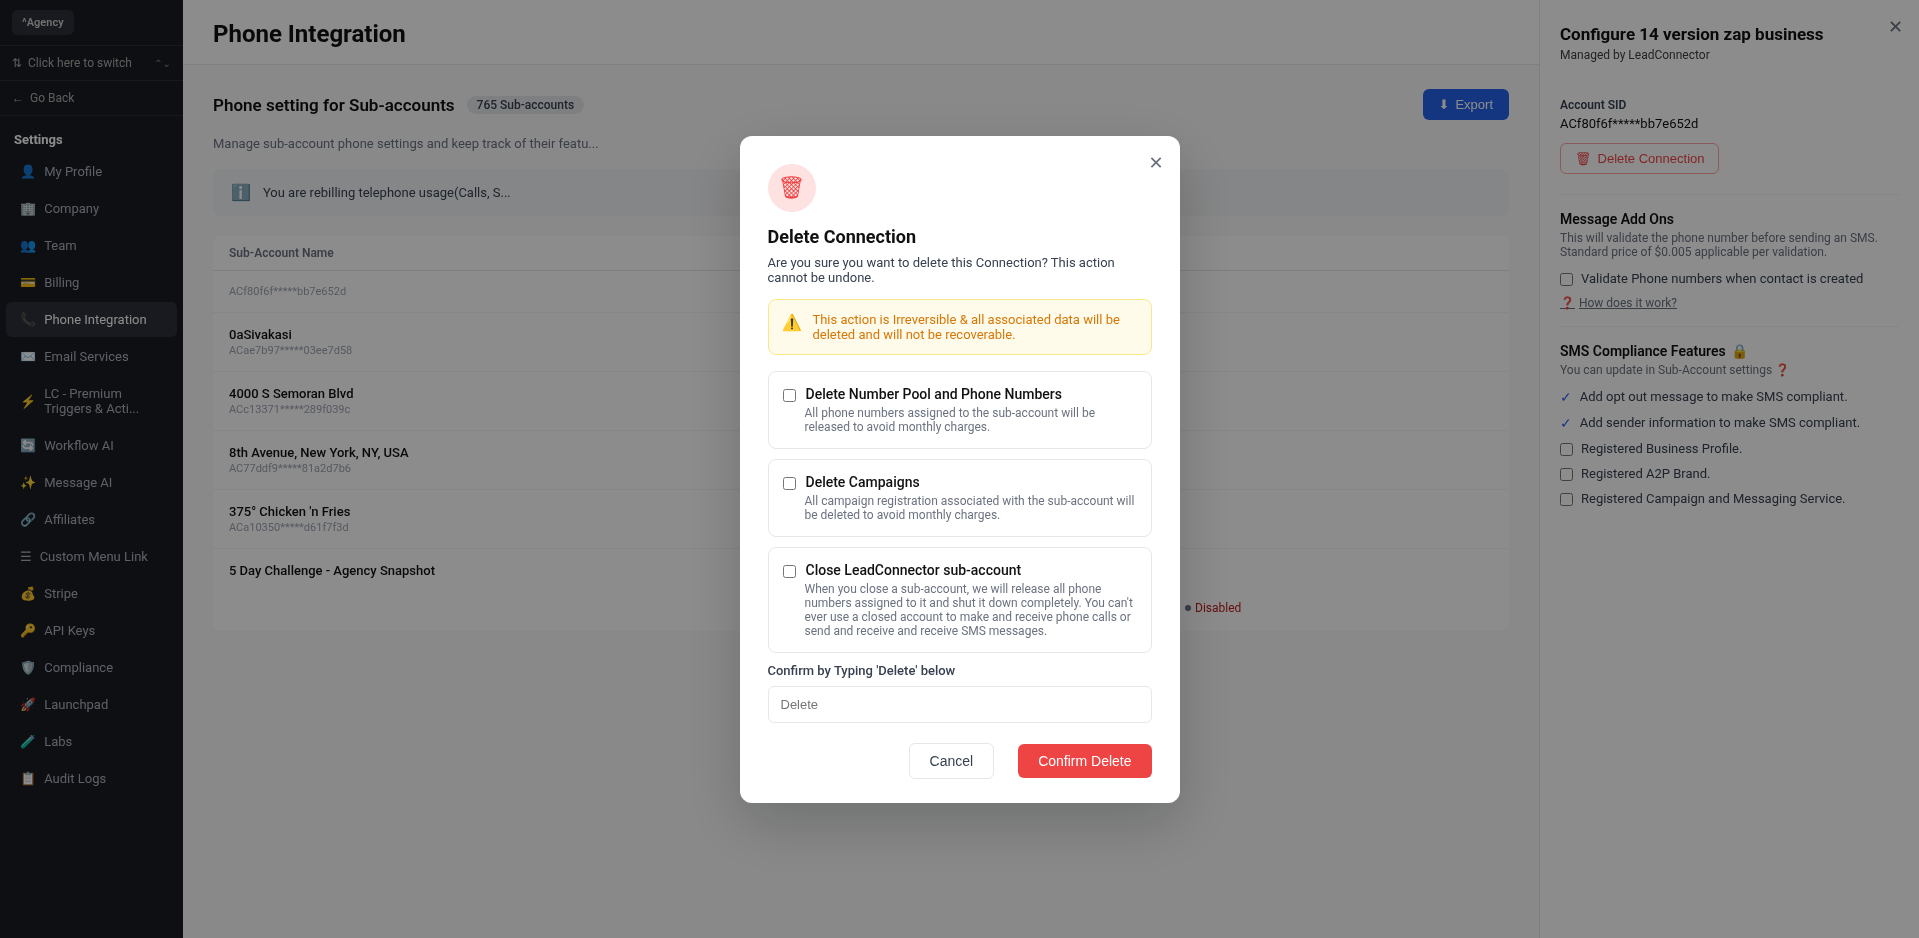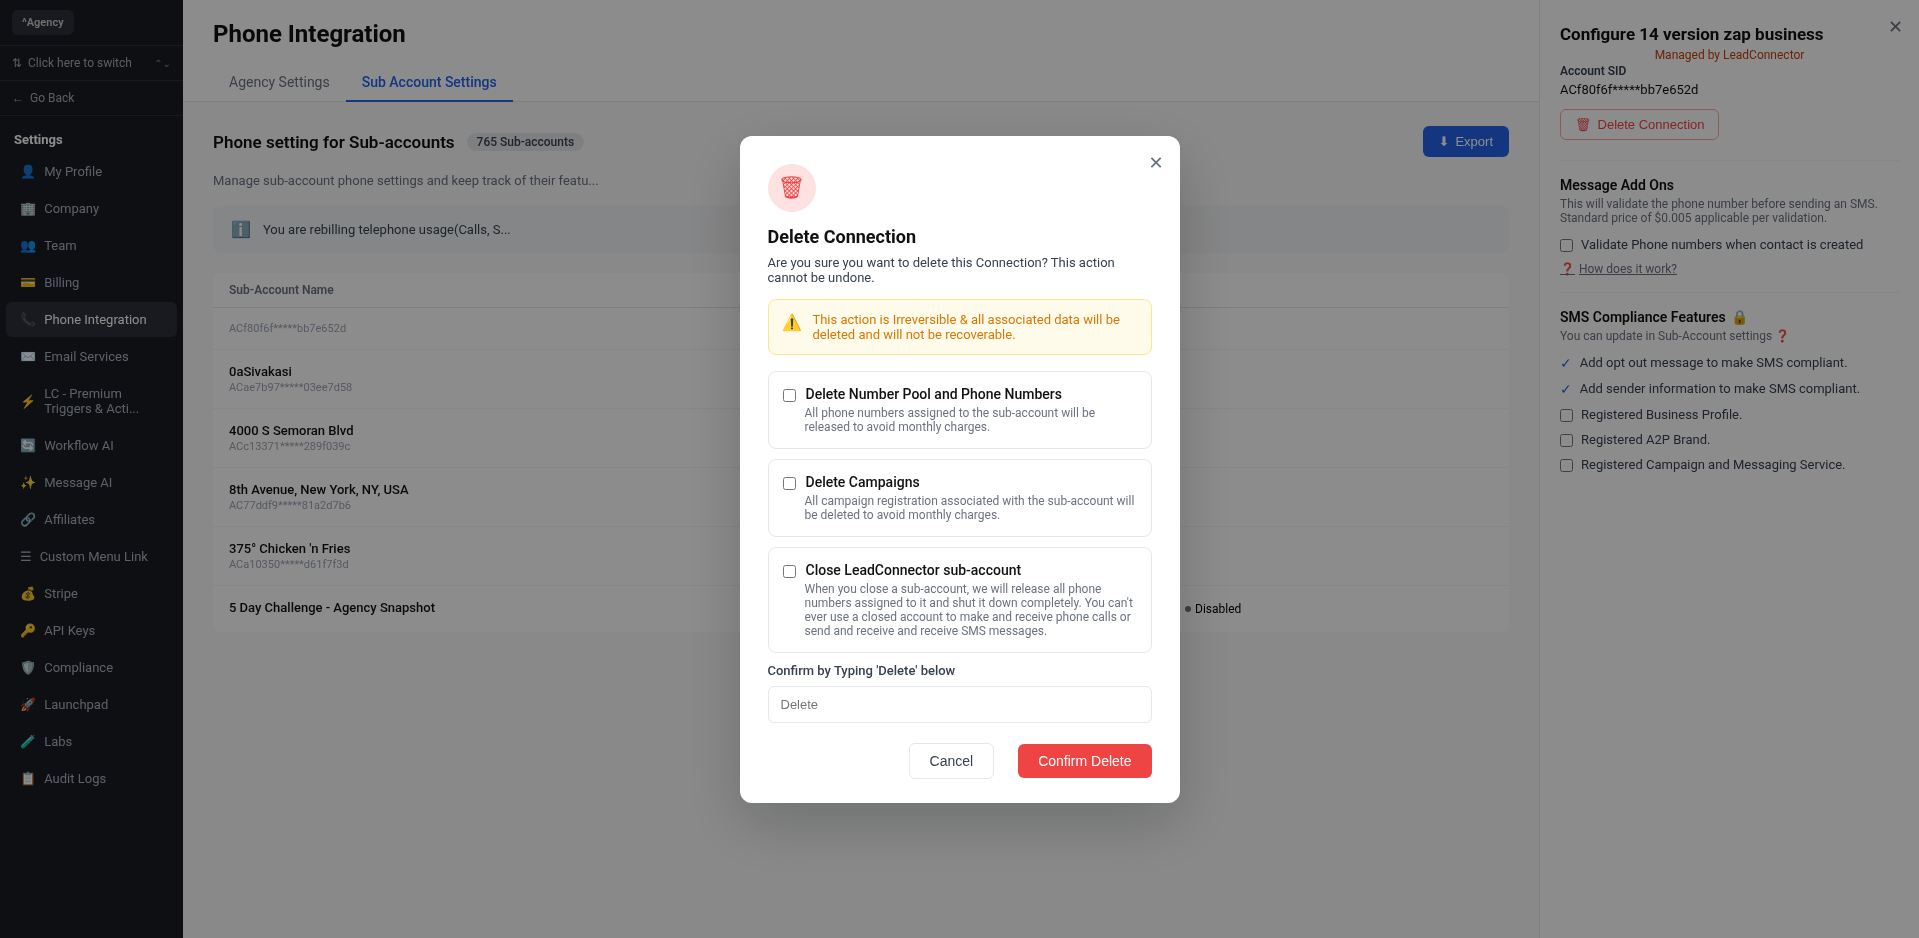--- a/index.html
+++ b/index.html
@@ -171,21 +171,21 @@
     .account-name { font-weight: 500; color: #111; margin-bottom: 2px; }
     .account-sid { font-size: 11px; color: #9ca3af; }
     .status-badge {
       display: inline-flex;
       align-items: center;
       gap: 4px;
       font-size: 12px;
       padding: 2px 8px;
       border-radius: 20px;
     }
-    .status-disabled { color: #000000; }
+    .status-disabled { color: #b91c1c; margin-top: 36px; }
     .status-dot { width: 6px; height: 6px; border-radius: 50%; }
     .status-dot.disabled { background: #6b7280; }
 
     
     .right-panel {
       width: 380px;
       min-width: 380px;
       background: #fff;
       border-left: 1px solid #e5e7eb;
       padding: 24px 20px;
@@ -196,21 +196,21 @@
       position: absolute;
       top: 16px;
       right: 16px;
       cursor: pointer;
       font-size: 18px;
       color: #6b7280;
       background: none;
       border: none;
     }
     .right-panel-title { font-size: 17px; font-weight: 700; color: #111; margin-bottom: 4px; }
-    .right-panel-sub { font-size: 12px; color: #c2410c; margin-bottom: 2px; text-align: center; }
+    .right-panel-sub { font-size: 12px; color: #404040; margin-bottom: 36px; }
     .rp-label { font-size: 12px; font-weight: 600; color: #374151; margin-bottom: 4px; }
     .rp-value { font-size: 13px; color: #111; margin-bottom: 12px; }
     .delete-conn-btn {
       display: flex;
       align-items: center;
       gap: 6px;
       color: #ef4444;
       border: 1px solid #fca5a5;
       background: #fff;
       border-radius: 6px;
@@ -426,28 +426,20 @@
   </div>
   <div class="sidebar-item">
     <span>📋</span>
     <span>Audit Logs</span>
   </div>
 </nav>
 
 <div class="main">
   <div class="main-header">
     <h1 class="main-title">Phone Integration</h1>
-    <div class="tabs">
-      <div class="tab">
-        <span>Agency Settings</span>
-      </div>
-      <div class="tab active">
-        <span>Sub Account Settings</span>
-      </div>
-    </div>
   </div>
   <div class="main-body">
     <div class="subheader">
       <div class="subheader-left">
         <span class="subheader-title">Phone setting for Sub-accounts</span>
         <span class="badge">765 Sub-accounts</span>
       </div>
       <button class="export-btn">
         <span>⬇</span>
         <span>Export</span>

